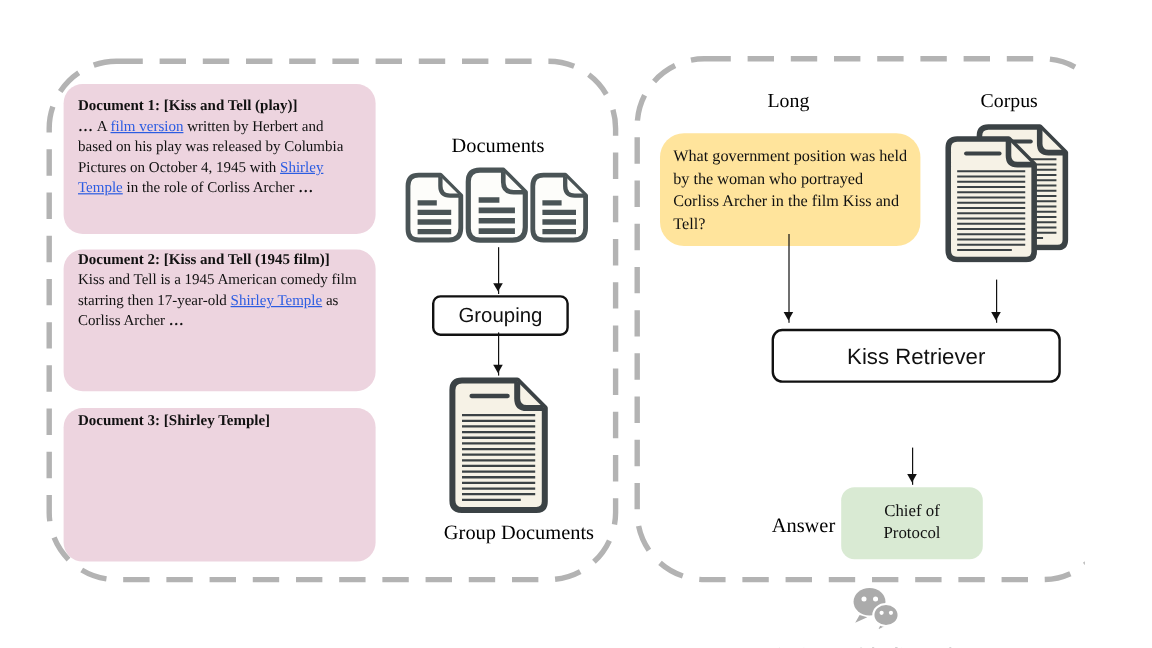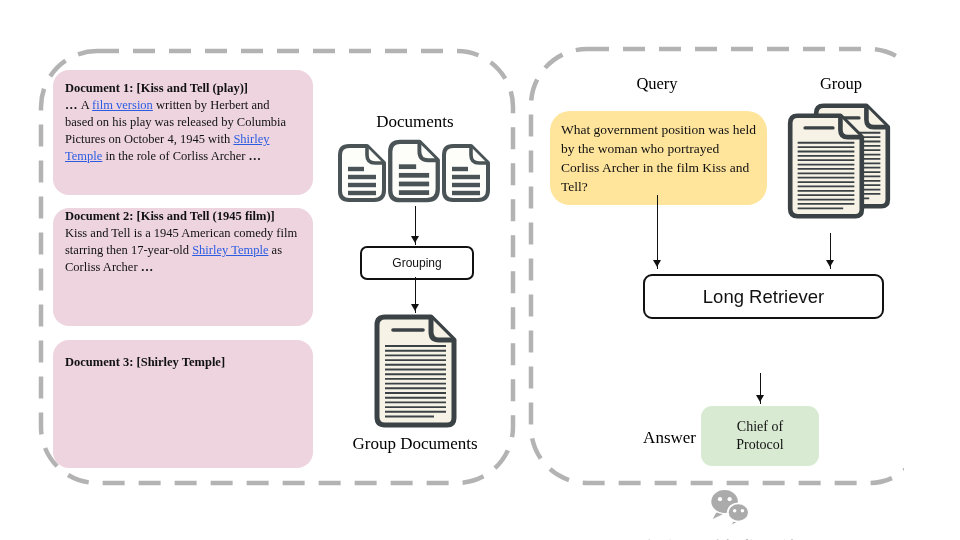--- a/index.html
+++ b/index.html
@@ -28,21 +28,21 @@
   .doc-title{font-weight:bold;}
   .seg-bold{font-weight:bold;}
   .seg-link{color:var(--link-color);text-decoration:underline;}
   .seg-highlight{background:var(--highlight-bg);}
 
   .diagram-label{position:absolute;text-align:center;font-size:17px;color:#000;}
 
   .grouping-box{position:absolute;left:322px;top:198px;width:110px;height:30px;
                 background:#fff;border:2px solid #111;border-radius:7px;
                 display:flex;align-items:center;justify-content:center;
-                font-family:"Liberation Sans",sans-serif;font-size:12px;}
+                font-family:"Liberation Sans",sans-serif;font-size:17px;}
 
   .pipe-box{position:absolute;left:115px;width:237px;height:41px;background:#fff;
             border:2.2px solid #111;border-radius:9px;display:flex;align-items:center;
             justify-content:center;font-family:"Liberation Sans",sans-serif;font-size:18.5px;}
 
   .query-box{position:absolute;left:22px;top:65px;width:217px;box-sizing:border-box;
              background:var(--query-box-bg);border-radius:20px;padding:9px 11px;
              font-size:13.5px;line-height:19px;}
 
   .answer-box{position:absolute;left:173px;top:360px;width:118px;height:60px;
@@ -120,21 +120,21 @@
     <div class="doc-box" style="top:22px;height:125px;">
       <div class="doc-title">Document 1: [Kiss and Tell (play)]</div>
       <div class="doc-body"><span class="seg-bold">… </span><span>A </span><span class="seg-link">film version</span><span> written by Herbert and based on his play was released by Columbia Pictures on October 4, 1945 with </span><span class="seg-link">Shirley Temple</span><span> in the role of Corliss Archer </span><span class="seg-bold">…</span></div>
     </div>
 
     <div class="doc-box" style="top:160px;height:118px;padding-top:0;">
       <div class="doc-title">Document 2: [Kiss and Tell (1945 film)]</div>
       <div class="doc-body"><span>Kiss and Tell is a 1945 American comedy film starring then 17-year-old </span><span class="seg-link">Shirley Temple</span><span> as Corliss Archer </span><span class="seg-bold">…</span></div>
     </div>
 
-    <div class="doc-box" style="top:292px;height:128px;padding-top:14px;">
+    <div class="doc-box" style="top:292px;height:128px;padding-top:2px;">
       <div class="doc-title">Document 3: [Shirley Temple]</div>
     </div>
 
     <div class="diagram-label" style="left:317px;top:64px;width:120px;">Documents</div>
 
     <div class="icon-wrap" style="left:299px;top:88px;width:158px;height:70px;">
       <svg class="icon-abs" style="left:0;top:7px;" width="50" height="60">
           <use href="#doc-small"></use>
         </svg>
       <svg class="icon-abs" style="left:104px;top:7px;" width="50" height="60">
@@ -150,47 +150,47 @@
     <div class="grouping-box">
       <span>Grouping</span>
     </div>
 
     <div class="varrow" style="left:377px;top:229px;height:36px;"></div>
 
     <svg class="icon-abs" style="left:336px;top:266px;" width="83" height="114">
         <use href="#doc-big"></use>
       </svg>
 
-    <div class="diagram-label" style="left:297px;top:386px;width:160px;">Group Documents</div>
+    <div class="diagram-label" style="left:297px;top:386px;width:160px;text-align:right;">Group Documents</div>
   </div>
 
   <div class="panel right-panel">
     <svg class="panel-border" width="400" height="440">
       <rect x="3" y="3" width="394" height="434" rx="56" fill="none" stroke="#b3b3b3" stroke-width="4.5" stroke-dasharray="22 14"></rect>
     </svg>
 
-    <div class="diagram-label" style="left:89px;top:28px;width:80px;font-size:16.5px;">Query</div>
-    <div class="diagram-label" style="left:273px;top:28px;width:80px;font-size:16.5px;">Group</div>
+    <div class="diagram-label" style="left:89px;top:28px;width:80px;font-size:16.5px;">Long</div>
+    <div class="diagram-label" style="left:273px;top:28px;width:80px;font-size:16.5px;">Corpus</div>
 
     <div class="query-box">What government position was held by the woman who portrayed Corliss Archer in the film Kiss and Tell?</div>
 
     <div class="icon-wrap" style="left:258px;top:57px;width:110px;height:130px;">
       <svg class="icon-abs" style="left:26px;top:0;" width="80" height="106">
           <use href="#doc-big"></use>
         </svg>
       <svg class="icon-abs" style="left:0;top:10px;" width="80" height="106">
           <use href="#doc-big"></use>
         </svg>
     </div>
 
     <div class="varrow" style="left:129px;top:149px;height:74px;"></div>
     <div class="varrow" style="left:302px;top:187px;height:36px;"></div>
 
     <div class="pipe-box" style="top:228px;">
-      <span>Long Retriever</span>
+      <span>Kiss Retriever</span>
     </div>
 
     <div class="varrow" style="left:232px;top:327px;height:31px;"></div>
 
     <div class="answer-box">Chief of Protocol</div>
 
     <div class="diagram-label" style="left:68px;top:382px;width:100px;text-align:right;">Answer</div>
   </div>
 
   <div class="watermark">

